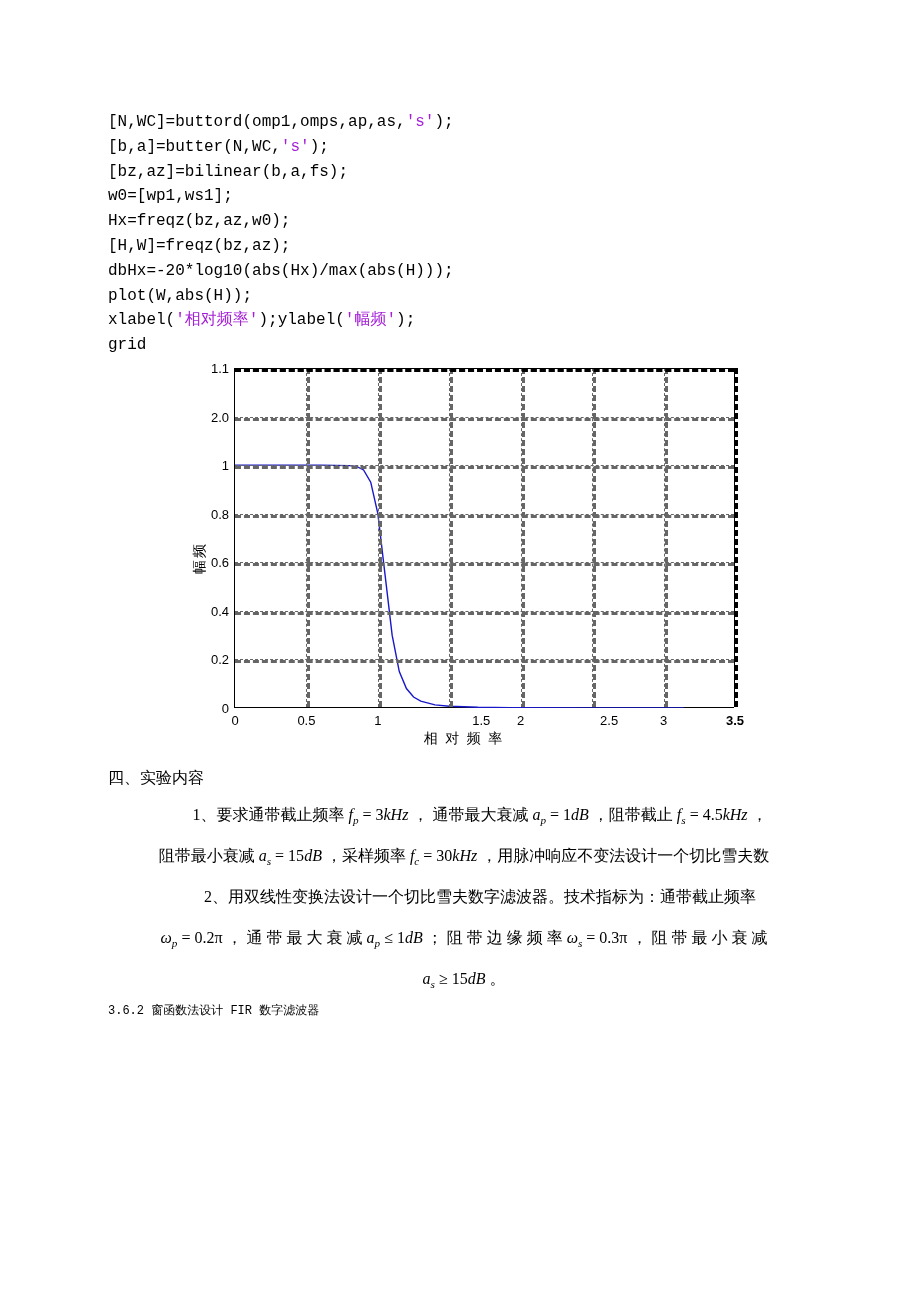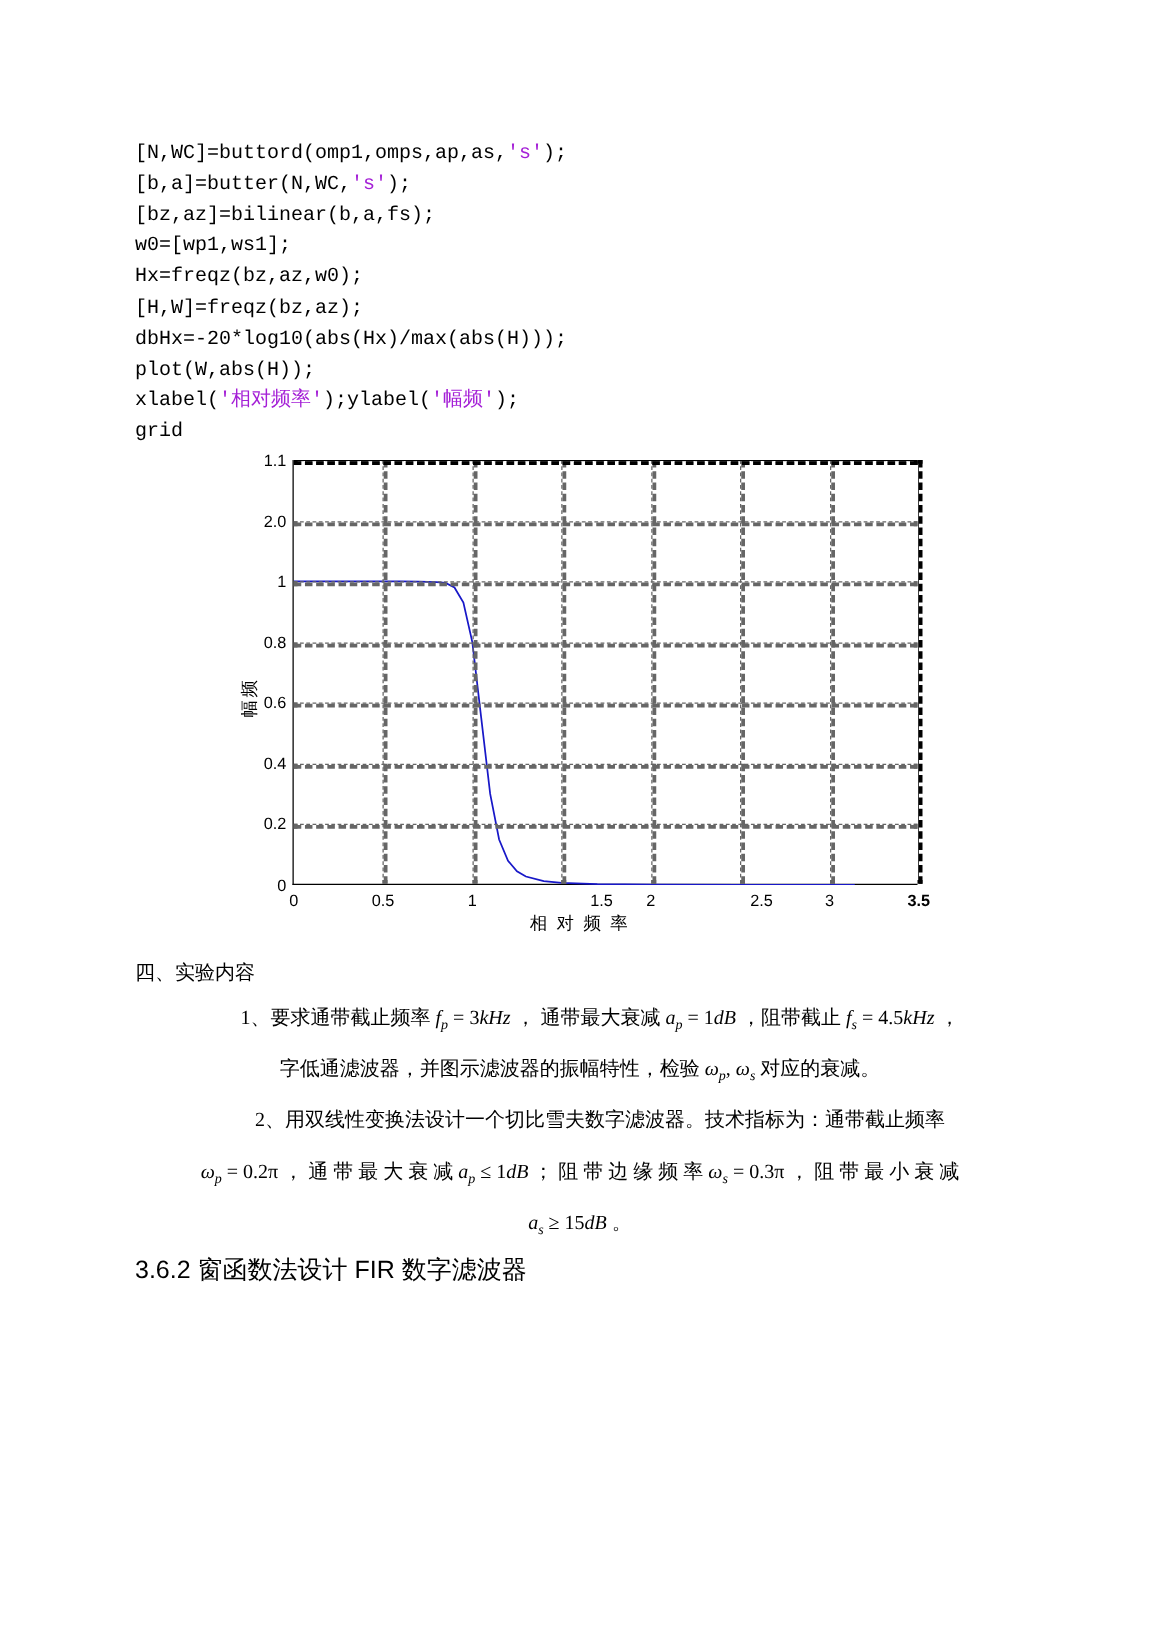--- a/index.html
+++ b/index.html
@@ -88,22 +88,22 @@
   }
   .para2 {
     font-size: 16px;
     line-height: 1.8;
     margin: 2px 0;
   }
   .math-i { font-family: "Times New Roman", serif; font-style: italic; }
   .sub { font-size: 0.7em; vertical-align: sub; font-style: italic; font-family:"Times New Roman",serif;}
   .rm { font-style: normal; font-family: "Times New Roman", serif;}
   .subsection {
-    font-family: Liberation Sans, sans-serif;
-    font-size: 20px;
+    font-family: Liberation Mono, monospace;
+    font-size: 12px;
   }
 </style>
 </head>
 <body>
 
 <div class="page">
 
   <div class="code"><span>[N,WC]=buttord(omp1,omps,ap,as,</span><span class="str">'s'</span><span>);</span>
 <span>[b,a]=butter(N,WC,</span><span class="str">'s'</span><span>);</span>
 <span>[bz,az]=bilinear(b,a,fs);</span>
@@ -155,21 +155,21 @@
       </div>
     <div class="xlabel">相 对 频 率</div>
   </div>
 
   <div class="section-title">四、实验内容</div>
 
   <div class="para">
     <span>1、要求通带截止频率 </span><span class="math-i">f</span><span class="sub">p</span><span class="rm"> = 3</span><span class="math-i">kHz</span><span> ， 通带最大衰减 </span><span class="math-i">a</span><span class="sub">p</span><span class="rm"> = 1</span><span class="math-i">dB</span><span> ，阻带截止 </span><span class="math-i">f</span><span class="sub">s</span><span class="rm"> = 4.5</span><span class="math-i">kHz</span><span> ，</span>
   </div>
   <div class="para" style="text-indent:0">
-    <span>字低通滤波器，并图示滤波器的振幅特性，检验 </span><span class="math-i">ω</span><span class="sub">p</span><span class="rm">, </span><span class="math-i">ω</span><span class="sub">s</span><span> 对应的衰减。</span>
+    <span>阻带最小衰减 </span><span class="math-i">a</span><span class="sub">s</span><span class="rm"> = 15</span><span class="math-i">dB</span><span> ，采样频率 </span><span class="math-i">f</span><span class="sub">c</span><span class="rm"> = 30</span><span class="math-i">kHz</span><span> ，用脉冲响应不变法设计一个切比雪夫数</span>
   </div>
 
   <div class="para">2、用双线性变换法设计一个切比雪夫数字滤波器。技术指标为：通带截止频率</div>
   <div class="para" style="text-indent:0">
     <span class="math-i">ω</span><span class="sub">p</span><span class="rm"> = 0.2π</span><span> ， 通 带 最 大 衰 减 </span><span class="math-i">a</span><span class="sub">p</span><span class="rm"> ≤ 1</span><span class="math-i">dB</span><span> ； 阻 带 边 缘 频 率 </span><span class="math-i">ω</span><span class="sub">s</span><span class="rm"> = 0.3π</span><span> ， 阻 带 最 小 衰 减</span>
   </div>
   <div class="para" style="text-indent:0">
     <span class="math-i">a</span><span class="sub">s</span><span class="rm"> ≥ 15</span><span class="math-i">dB</span><span> 。</span>
   </div>
 

